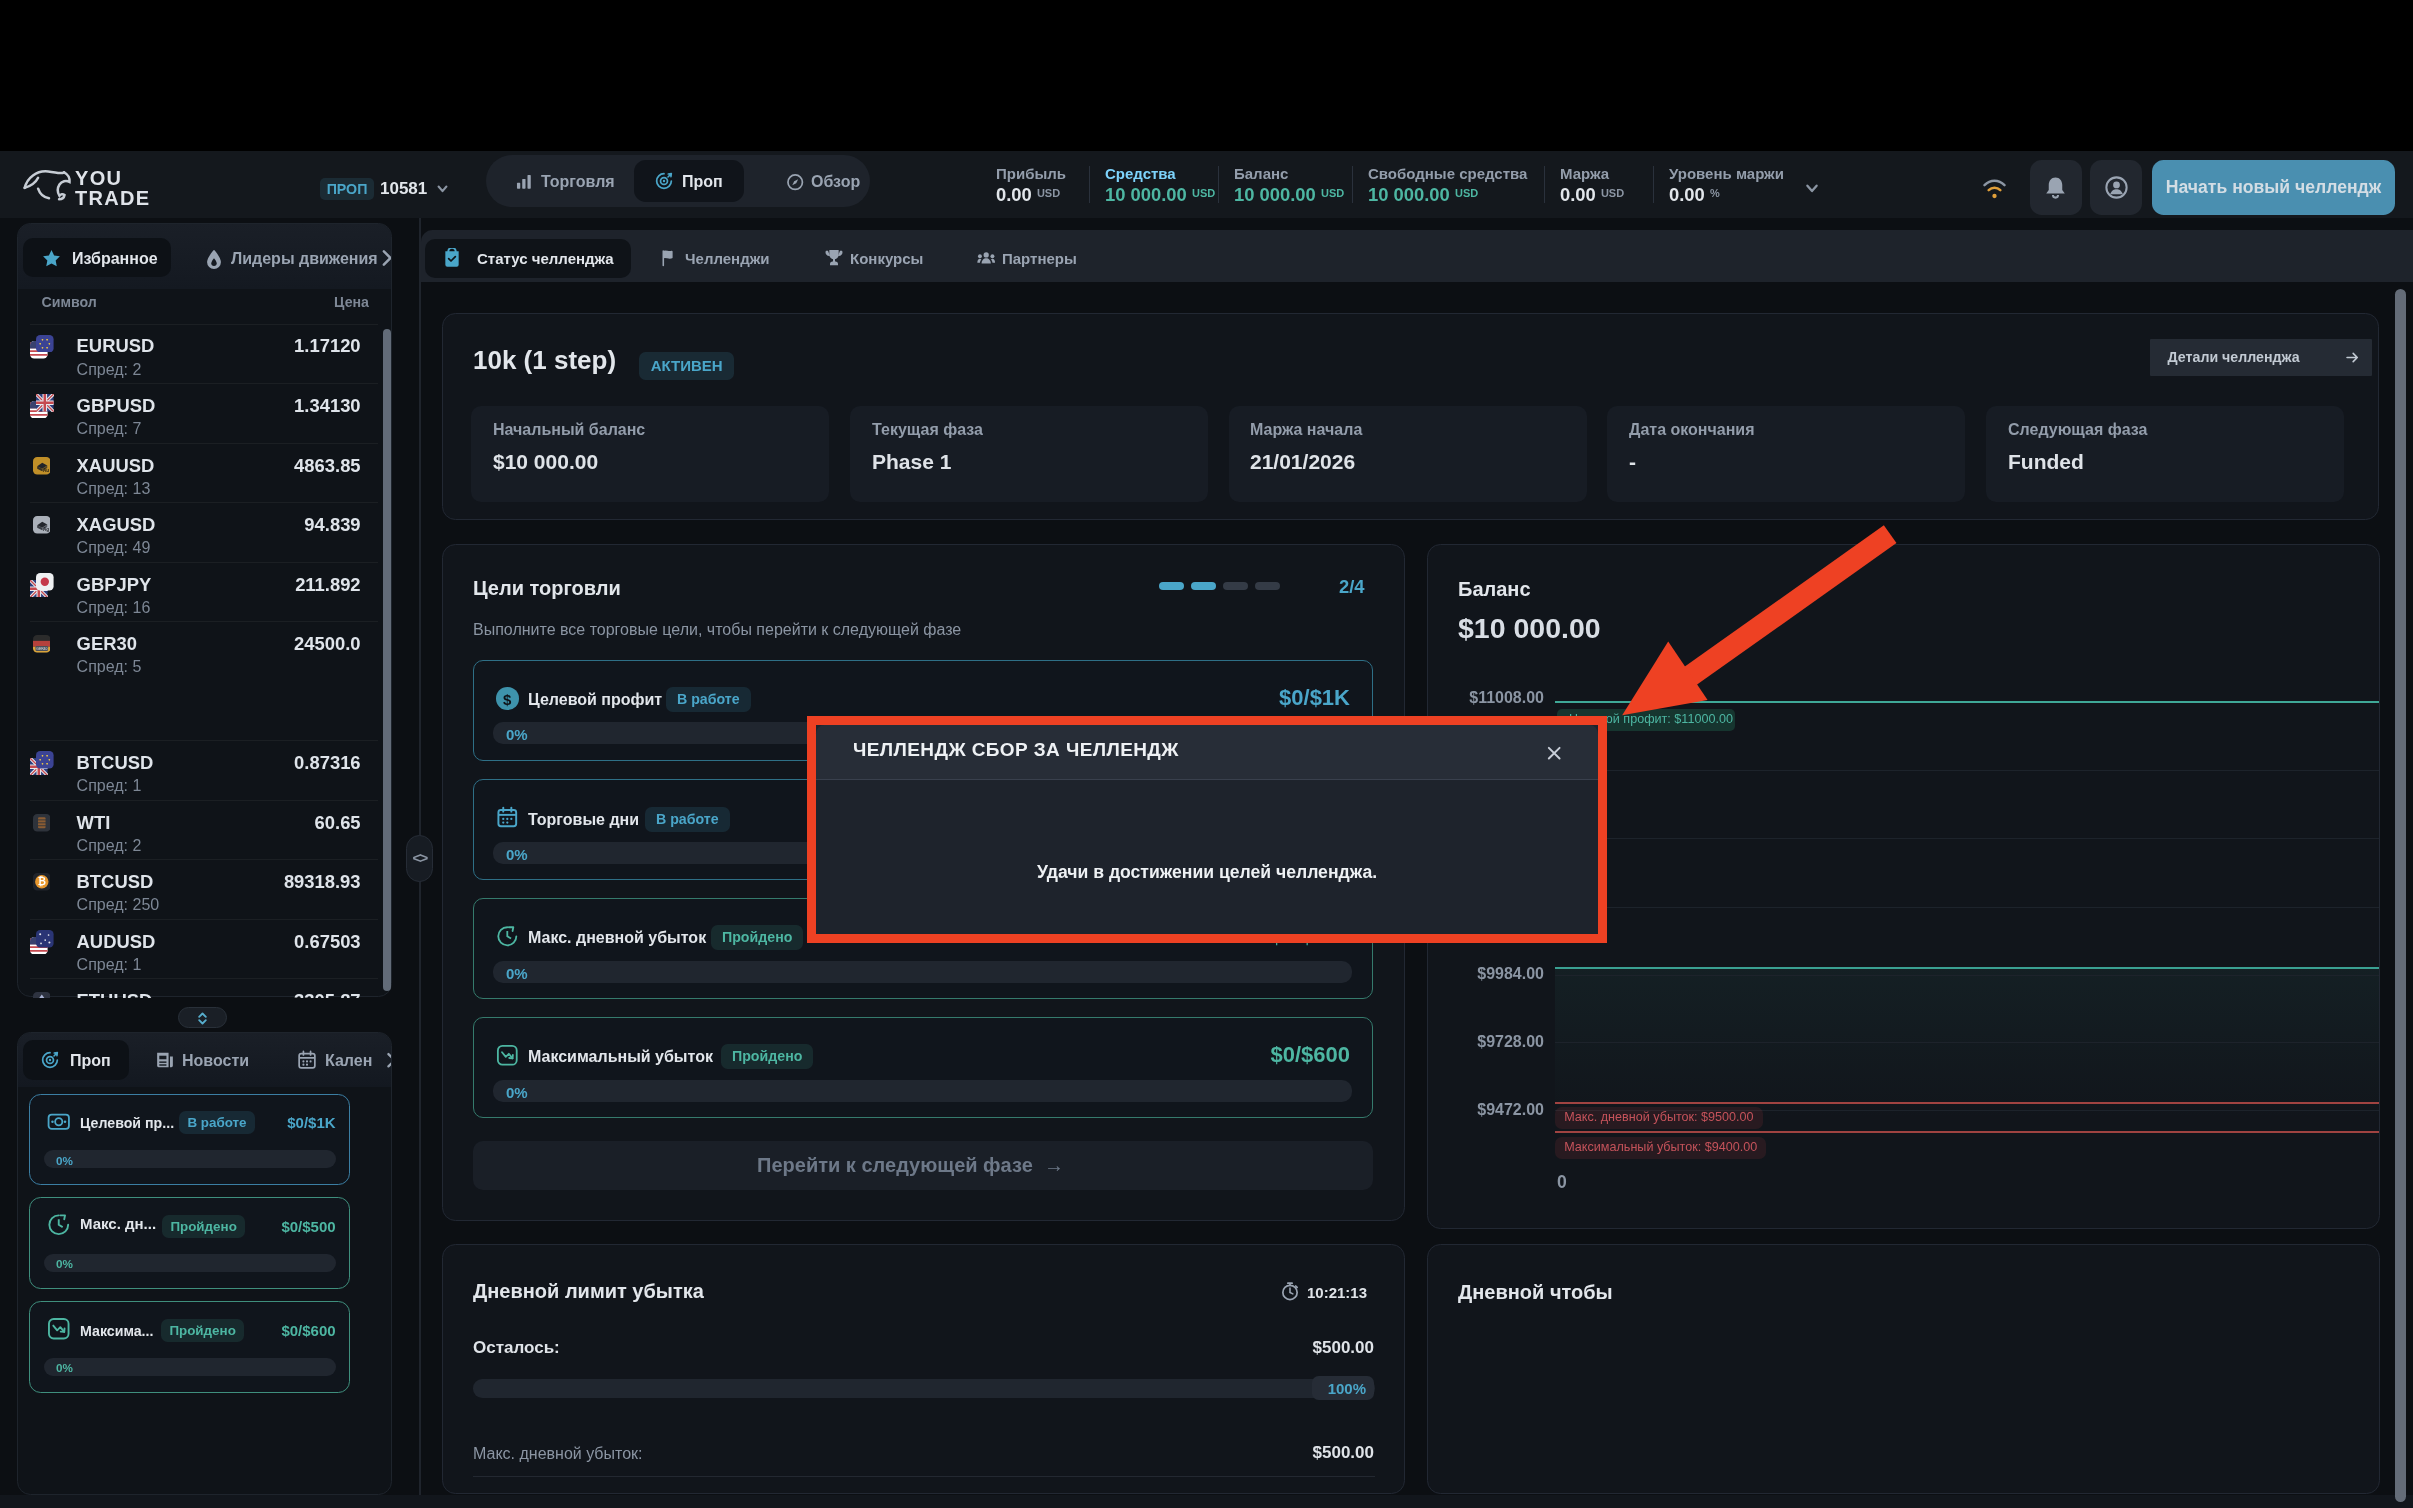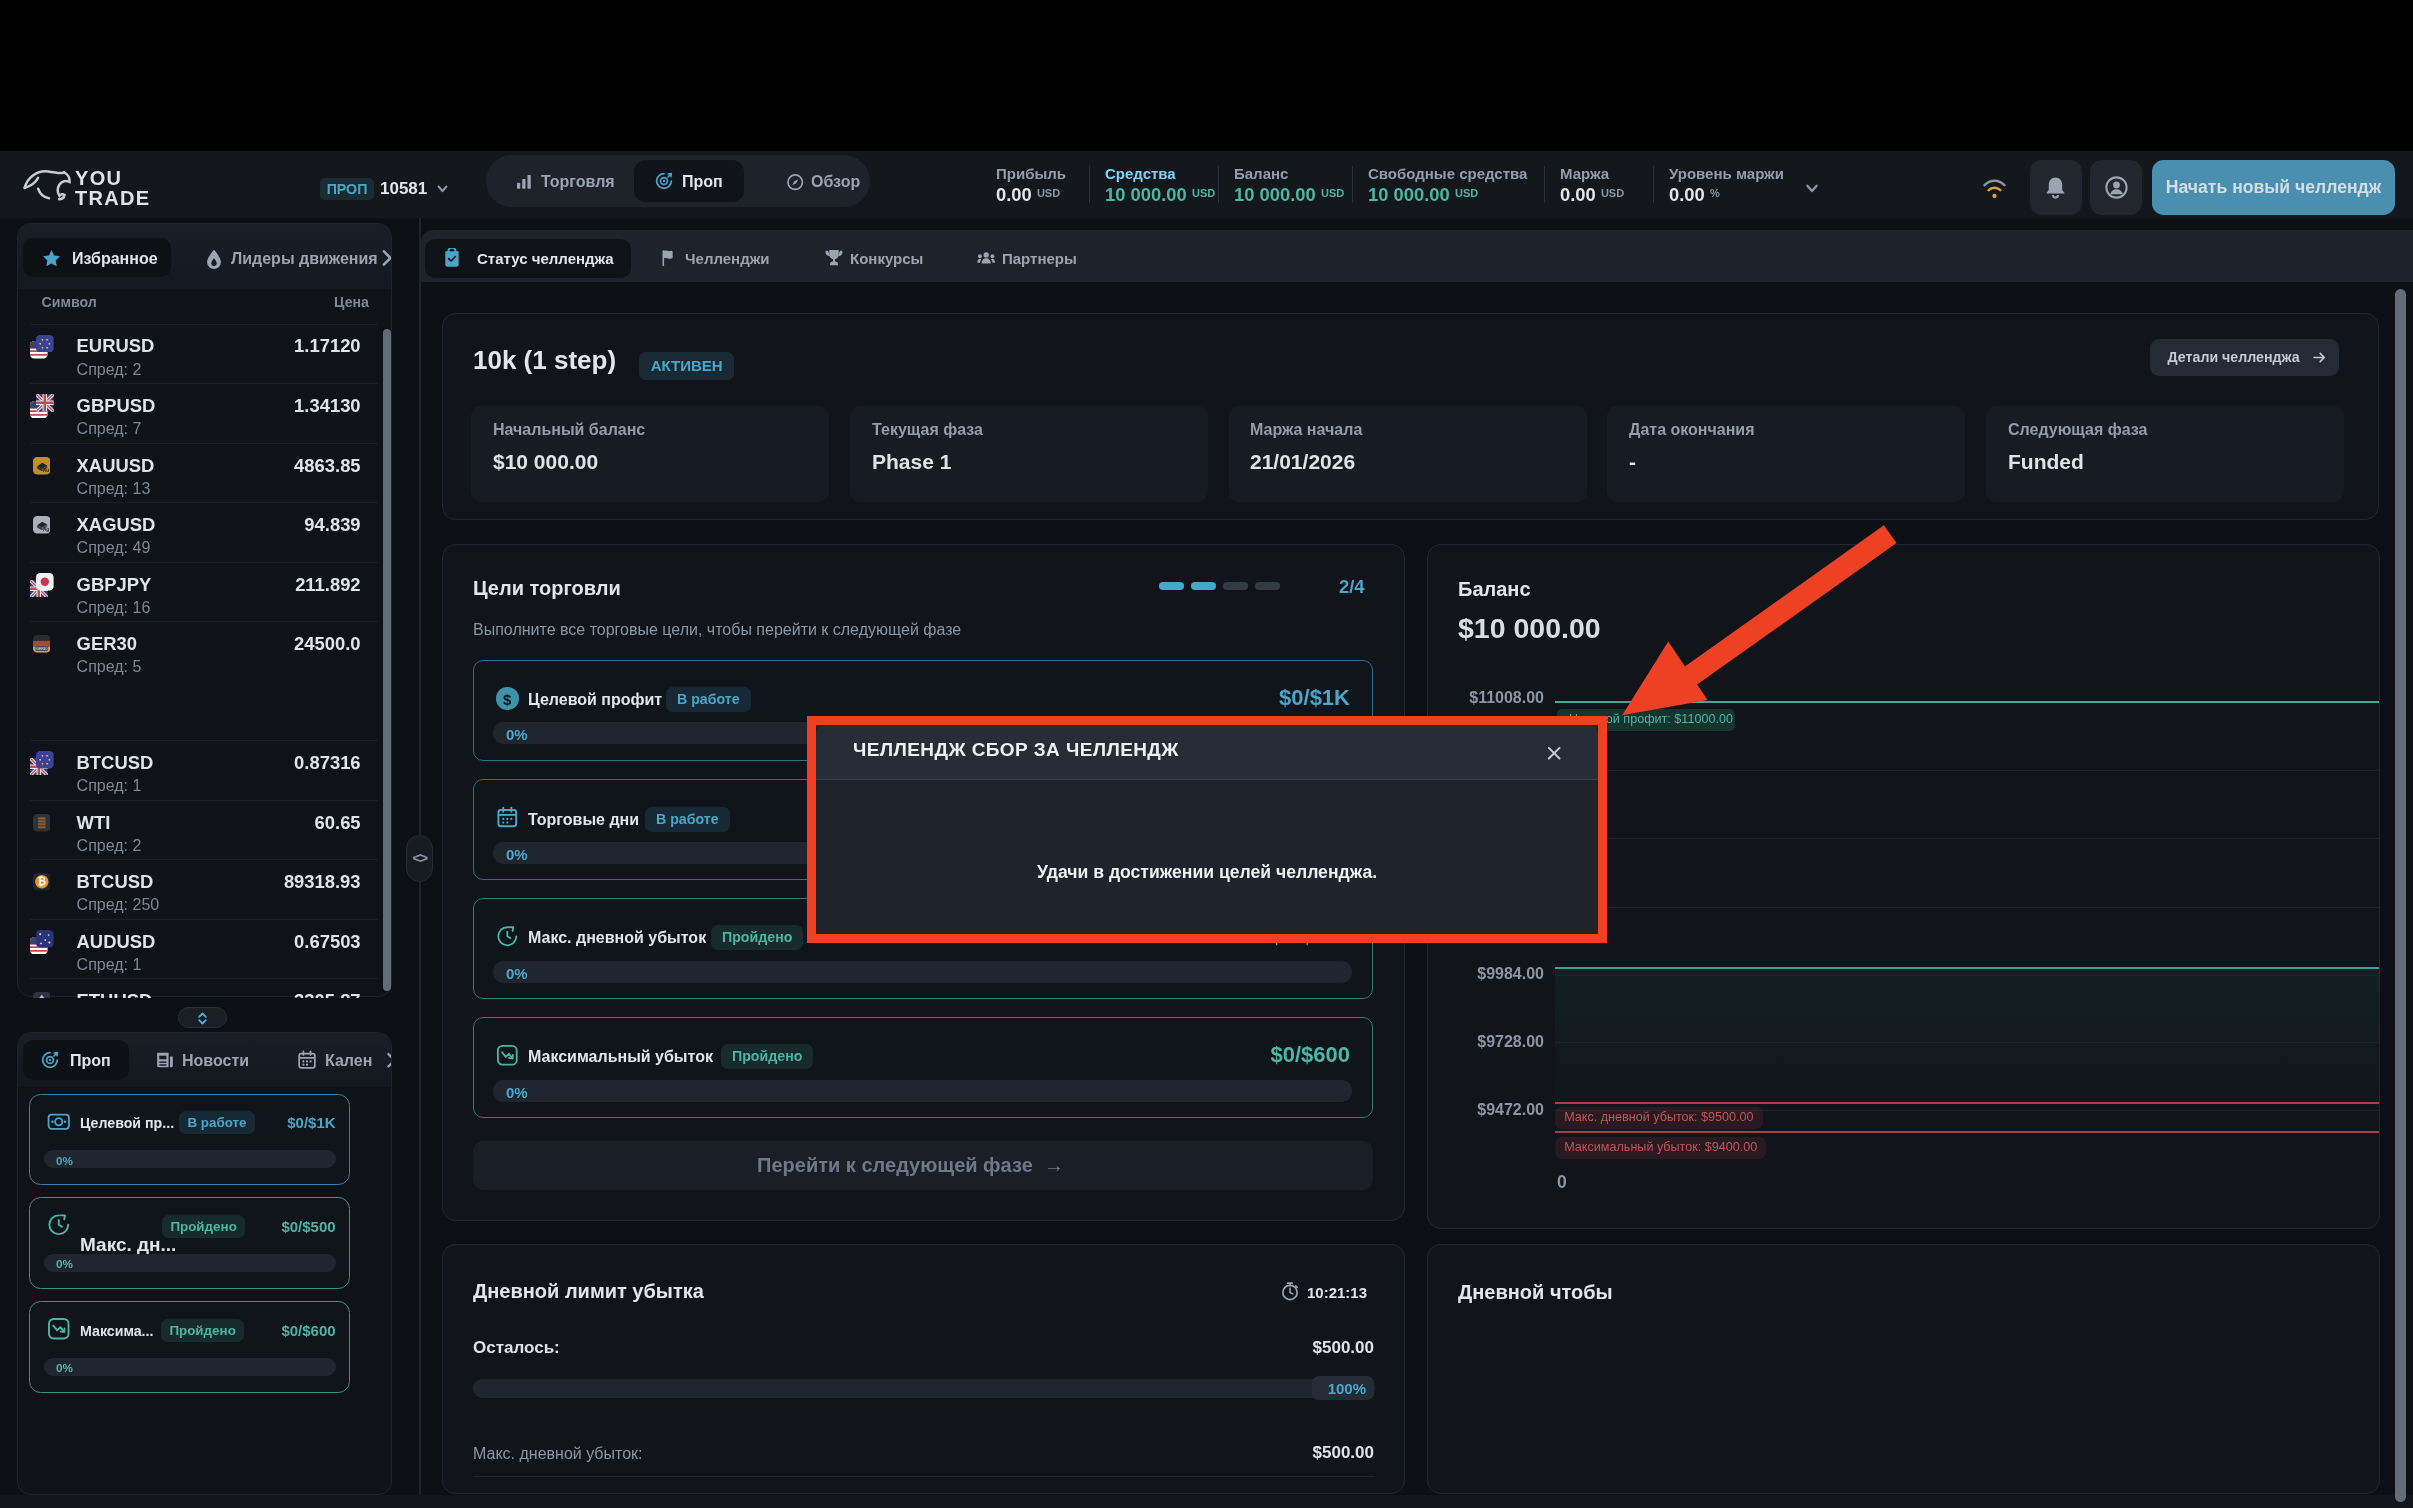--- a/index.html
+++ b/index.html
@@ -201,21 +201,21 @@
   <div class="ab b blue" style="left:26px;top:59px;font-size:11.7px">0%</div>
 </div>
 <div class="ab" style="left:29px;top:1197px;width:321px;height:92px;border:0.8px solid #3f8f7d;border-radius:11.7px;background:#10151c">
   <svg class="ab" style="left:17px;top:15px" width="23.5" height="23.5" viewBox="0 0 30 30">
       <g fill="none" stroke="#4db6a2" stroke-width="2.4">
         <path d="M27,15 A12,12 0 1 1 15,3 L15,3" stroke-linecap="round"></path>
         <polyline points="15,8 15,15 20,18"></polyline>
       </g>
       <path d="M17,3 l6,0 l-1,5" fill="none" stroke="#4db6a2" stroke-width="2.4" stroke-linecap="round" stroke-linejoin="round"></path>
     </svg>
-  <div class="ab b white" style="left:50px;top:36px;font-size:19px">Макс. дн...</div>
+  <div class="ab b white" style="left:50px;top:17px;font-size:15px">Макс. дн...</div>
   <div class="ab badge bteal" style="left:132px;top:17px;font-size:13.4px;padding:4.2px 8.4px">Пройдено</div>
   <div class="ab b teal" style="right:13.4px;top:20px;font-size:15px">$0/$500</div>
   <div class="track" style="left:14.2px;top:56px;width:292px;height:18.4px"></div>
   <div class="ab b teal" style="left:26px;top:59px;font-size:11.7px">0%</div>
 </div>
 <div class="ab" style="left:29px;top:1301px;width:321px;height:92px;border:0.8px solid #3f8f7d;border-radius:11.7px;background:#10151c">
   <svg class="ab" style="left:17px;top:15px" width="23.5" height="23.5" viewBox="0 0 30 30">
       <rect x="2.5" y="2.5" width="25" height="25" rx="6" fill="none" stroke="#4db6a2" stroke-width="2.4"></rect>
       <path d="M8,11 L13,17 L17,13 L22,19" fill="none" stroke="#4db6a2" stroke-width="2.4" stroke-linecap="round" stroke-linejoin="round"></path>
       <path d="M22,19 l-4.5,-0.4 M22,19 l0.4,-4.5" stroke="#4db6a2" stroke-width="2.4" stroke-linecap="round"></path>
@@ -447,21 +447,21 @@
       <path d="M0.5,21 c0-3.8 1.8-6 4-6 c0.8,0 1.6,0.3 2.2,0.8 c-1.5,1.5-2.2,3.4-2.2,5.2 Z"></path>
       <circle cx="23.5" cy="11" r="3"></circle>
       <path d="M27.5,21 c0-3.8-1.8-6-4-6 c-0.8,0-1.6,0.3-2.2,0.8 c1.5,1.5 2.2,3.4 2.2,5.2 Z"></path>
     </g>
   </svg>
 <div class="ab b" style="left:1002px;top:250px;font-size:15px;color:#9aa4b2">Партнеры</div>
 
 <div class="card" style="left:442px;top:313px;width:1937px;height:207px"></div>
 <div class="ab b" style="left:473px;top:345px;font-size:26px;color:#e2e6eb">10k (1 step)</div>
 <div class="ab b" style="left:639px;top:352px;background:rgba(74,166,201,.15);color:#4aa6c9;font-size:15px;border-radius:6.7px;padding:5px 11.7px 5.9px">АКТИВЕН</div>
-<div class="ab" style="left:2150px;top:339px;width:189px;height:37px;background:#252b34;border-radius:9px">
+<div class="ab" style="left:2150px;top:339px;width:222px;height:37px;background:#252b34;border-radius:1px">
   <div class="b" style="position:absolute;left:17.6px;top:10px;font-size:14.2px;color:#c2cad3">Детали челленджа</div>
   <svg style="position:absolute;right:11.7px;top:11px" width="15" height="15" viewBox="0 0 22 22">
       <path d="M3,11 L18,11 M12,5 L18,11 L12,17" fill="none" stroke="#c2cad3" stroke-width="2.4" stroke-linecap="round" stroke-linejoin="round"></path>
     </svg>
 </div>
 <div class="ibox" style="left:471px;top:406px;width:358px;height:96px"></div>
 <div class="ab lbl" style="left:493px;top:421px;font-size:16px">Начальный баланс</div>
 <div class="ab b" style="left:493px;top:450px;font-size:21px;color:#dfe3e8">$10 000.00</div>
 <div class="ibox" style="left:850px;top:406px;width:358px;height:96px"></div>
 <div class="ab lbl" style="left:872px;top:421px;font-size:16px">Текущая фаза</div>

